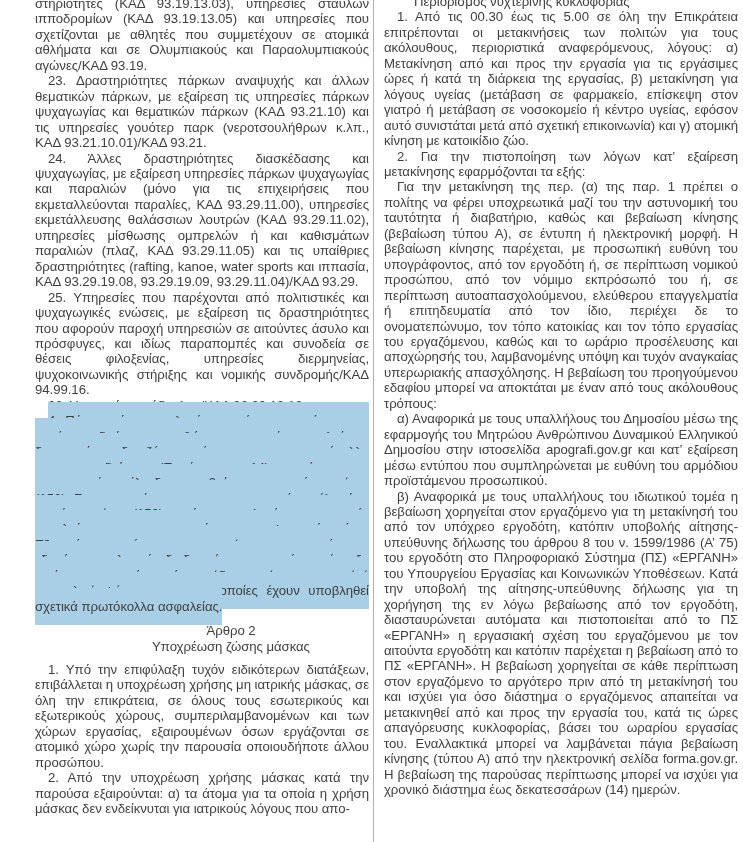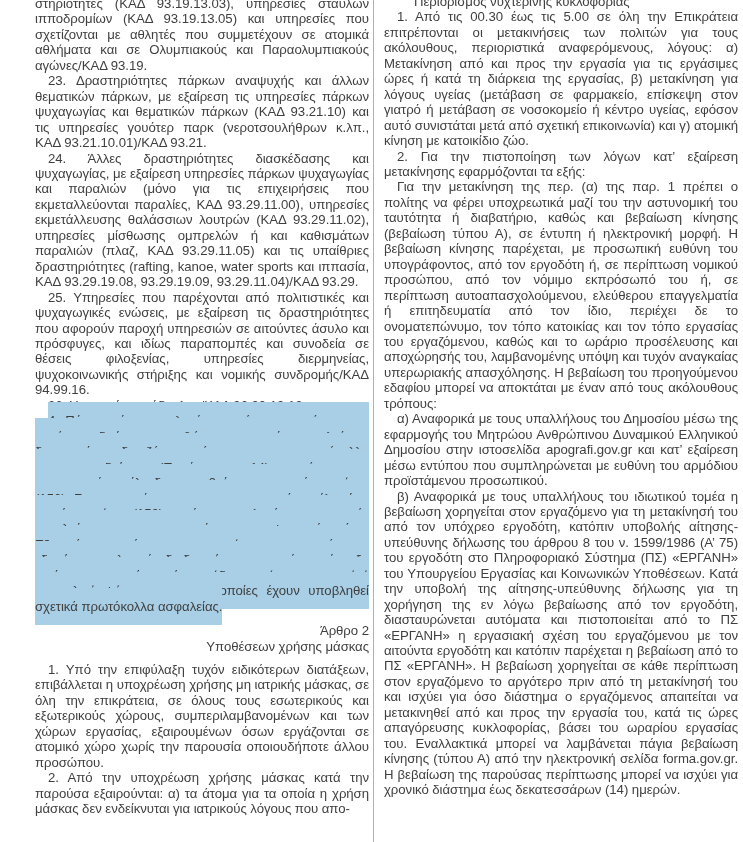--- a/index.html
+++ b/index.html
@@ -24,21 +24,21 @@
   .col-left{left:35px;width:334px;}
   .col-right{left:384px;width:354px;}
   .col > p:first-child{margin-top:-4px;}
   .col-right > p:first-child{margin-top:-6px;}
   .divider{
     position:absolute;left:373px;top:0;bottom:0;width:1px;
     background:#b0b0b0;
   }
   p{margin:0;text-indent:13px;}
   p.cont{text-indent:0;}
-  p.heading,p.heading-sub{text-align:right;text-indent:0;margin-left:58px;}
+  p.heading,p.heading-sub{text-align:center;text-indent:0;margin-left:58px;}
   p.heading{margin-top:9px;}
   p.heading-sub{margin-bottom:8px;}
   p.heading-top{text-align:left;text-indent:0;margin-left:30px;}
   p.highlight .hl{
     background:#a9cfe6;
     padding:11px 0;
     margin-top:30px;
   }
 </style>
 </head>
@@ -46,21 +46,21 @@
 
 <div class="page">
   <div class="col col-left">
       <p class="cont">στηριότητες (ΚΑΔ 93.19.13.03), υπηρεσίες σταύλων ιπποδρομίων (ΚΑΔ 93.19.13.05) και υπηρεσίες που σχετίζονται με αθλητές που συμμετέχουν σε ατομικά αθλήματα και σε Ολυμπιακούς και Παραολυμπιακούς αγώνες/ΚΑΔ 93.19.</p>
       <p class="body">23. Δραστηριότητες πάρκων αναψυχής και άλλων θεματικών πάρκων, με εξαίρεση τις υπηρεσίες πάρκων ψυχαγωγίας και θεματικών πάρκων (ΚΑΔ 93.21.10) και τις υπηρεσίες γουότερ παρκ (νεροτσουλήθρων κ.λπ., ΚΑΔ 93.21.10.01)/ΚΑΔ 93.21.</p>
       <p class="body">24. Άλλες δραστηριότητες διασκέδασης και ψυχαγωγίας, με εξαίρεση υπηρεσίες πάρκων ψυχαγωγίας και παραλιών (μόνο για τις επιχειρήσεις που εκμεταλλεύονται παραλίες, ΚΑΔ 93.29.11.00), υπηρεσίες εκμετάλλευσης θαλάσσιων λουτρών (ΚΑΔ 93.29.11.02), υπηρεσίες μίσθωσης ομπρελών ή και καθισμάτων παραλιών (πλαζ, ΚΑΔ 93.29.11.05) και τις υπαίθριες δραστηριότητες (rafting, kanoe, water sports και ιππασία, ΚΑΔ 93.29.19.08, 93.29.19.09, 93.29.11.04)/ΚΑΔ 93.29.</p>
       <p class="body">25. Υπηρεσίες που παρέχονται από πολιτιστικές και ψυχαγωγικές ενώσεις, με εξαίρεση τις δραστηριότητες που αφορούν παροχή υπηρεσιών σε αιτούντες άσυλο και πρόσφυγες, και ιδίως παραπομπές και συνοδεία σε θέσεις φιλοξενίας, υπηρεσίες διερμηνείας, ψυχοκοινωνικής στήριξης και νομικής συνδρομής/ΚΑΔ 94.99.16.</p>
       <p class="body">26. Υπηρεσίες ιερόδουλου/ΚΑΔ 96.09.19.12.</p>
       <p class="highlight"><span class="hl">4. Πάσης φύσεως εκλογές αιρετών εκπροσώπων και οργάνων διοίκησης, καθώς και γενικές συνελεύσεις διενεργούνται δια ζώσης, σύμφωνα με το πρωτόκολλο των συνεδρίων (Παράρτημα 14), εφόσον τα εγγεγραμμένα μέλη δεν υπερβαίνουν τα εκατόν πενήντα (150). Στις περιπτώσεις που τα εγγεγραμμένα μέλη είναι εκατόν πενήντα (150) και άνω, οι εκλογές και οι γενικές συνελεύσεις πραγματοποιούνται με ψηφιακά μέσα. Εξαιρούνται από την εφαρμογή του προηγούμενου εδαφίου οι εκλογικές διαδικασίες που, κατά την έναρξη ισχύος της παρούσας, έχουν ήδη εκκινήσει με φυσική ή επιστολική ψήφο και για τις οποίες έχουν υποβληθεί σχετικά πρωτόκολλα ασφαλείας.</span></p>
       <p class="heading">Άρθρο 2</p>
-      <p class="heading-sub">Υποθέσεων χρήσης μάσκας</p>
+      <p class="heading-sub">Υποχρέωση ζώσης μάσκας</p>
       <p class="body">1. Υπό την επιφύλαξη τυχόν ειδικότερων διατάξεων, επιβάλλεται η υποχρέωση χρήσης μη ιατρικής μάσκας, σε όλη την επικράτεια, σε όλους τους εσωτερικούς και εξωτερικούς χώρους, συμπεριλαμβανομένων και των χώρων εργασίας, εξαιρουμένων όσων εργάζονται σε ατομικό χώρο χωρίς την παρουσία οποιουδήποτε άλλου προσώπου.</p>
       <p class="body">2. Από την υποχρέωση χρήσης μάσκας κατά την παρούσα εξαιρούνται: α) τα άτομα για τα οποία η χρήση μάσκας δεν ενδείκνυται για ιατρικούς λόγους που απο-</p>
     </div>
   <div class="divider"></div>
   <div class="col col-right">
       <p class="heading-top">Περιορισμός νυχτερινής κυκλοφορίας</p>
       <p class="body">1. Από τις 00.30 έως τις 5.00 σε όλη την Επικράτεια επιτρέπονται οι μετακινήσεις των πολιτών για τους ακόλουθους, περιοριστικά αναφερόμενους, λόγους: α) Μετακίνηση από και προς την εργασία για τις εργάσιμες ώρες ή κατά τη διάρκεια της εργασίας, β) μετακίνηση για λόγους υγείας (μετάβαση σε φαρμακείο, επίσκεψη στον γιατρό ή μετάβαση σε νοσοκομείο ή κέντρο υγείας, εφόσον αυτό συνιστάται μετά από σχετική επικοινωνία) και γ) ατομική κίνηση με κατοικίδιο ζώο.</p>
       <p class="body">2. Για την πιστοποίηση των λόγων κατ’ εξαίρεση μετακίνησης εφαρμόζονται τα εξής:</p>
       <p class="body">Για την μετακίνηση της περ. (α) της παρ. 1 πρέπει ο πολίτης να φέρει υποχρεωτικά μαζί του την αστυνομική του ταυτότητα ή διαβατήριο, καθώς και βεβαίωση κίνησης (βεβαίωση τύπου Α), σε έντυπη ή ηλεκτρονική μορφή. Η βεβαίωση κίνησης παρέχεται, με προσωπική ευθύνη του υπογράφοντος, από τον εργοδότη ή, σε περίπτωση νομικού προσώπου, από τον νόμιμο εκπρόσωπό του ή, σε περίπτωση αυτοαπασχολούμενου, ελεύθερου επαγγελματία ή επιτηδευματία από τον ίδιο, περιέχει δε το ονοματεπώνυμο, τον τόπο κατοικίας και τον τόπο εργασίας του εργαζόμενου, καθώς και το ωράριο προσέλευσης και αποχώρησής του, λαμβανομένης υπόψη και τυχόν αναγκαίας υπερωριακής απασχόλησης. Η βεβαίωση του προηγούμενου εδαφίου μπορεί να αποκτάται με έναν από τους ακόλουθους τρόπους:</p>
       <p class="body">α) Αναφορικά με τους υπαλλήλους του Δημοσίου μέσω της εφαρμογής του Μητρώου Ανθρώπινου Δυναμικού Ελληνικού Δημοσίου στην ιστοσελίδα apografi.gov.gr και κατ’ εξαίρεση μέσω εντύπου που συμπληρώνεται με ευθύνη του αρμόδιου προϊστάμενου προσωπικού.</p>

